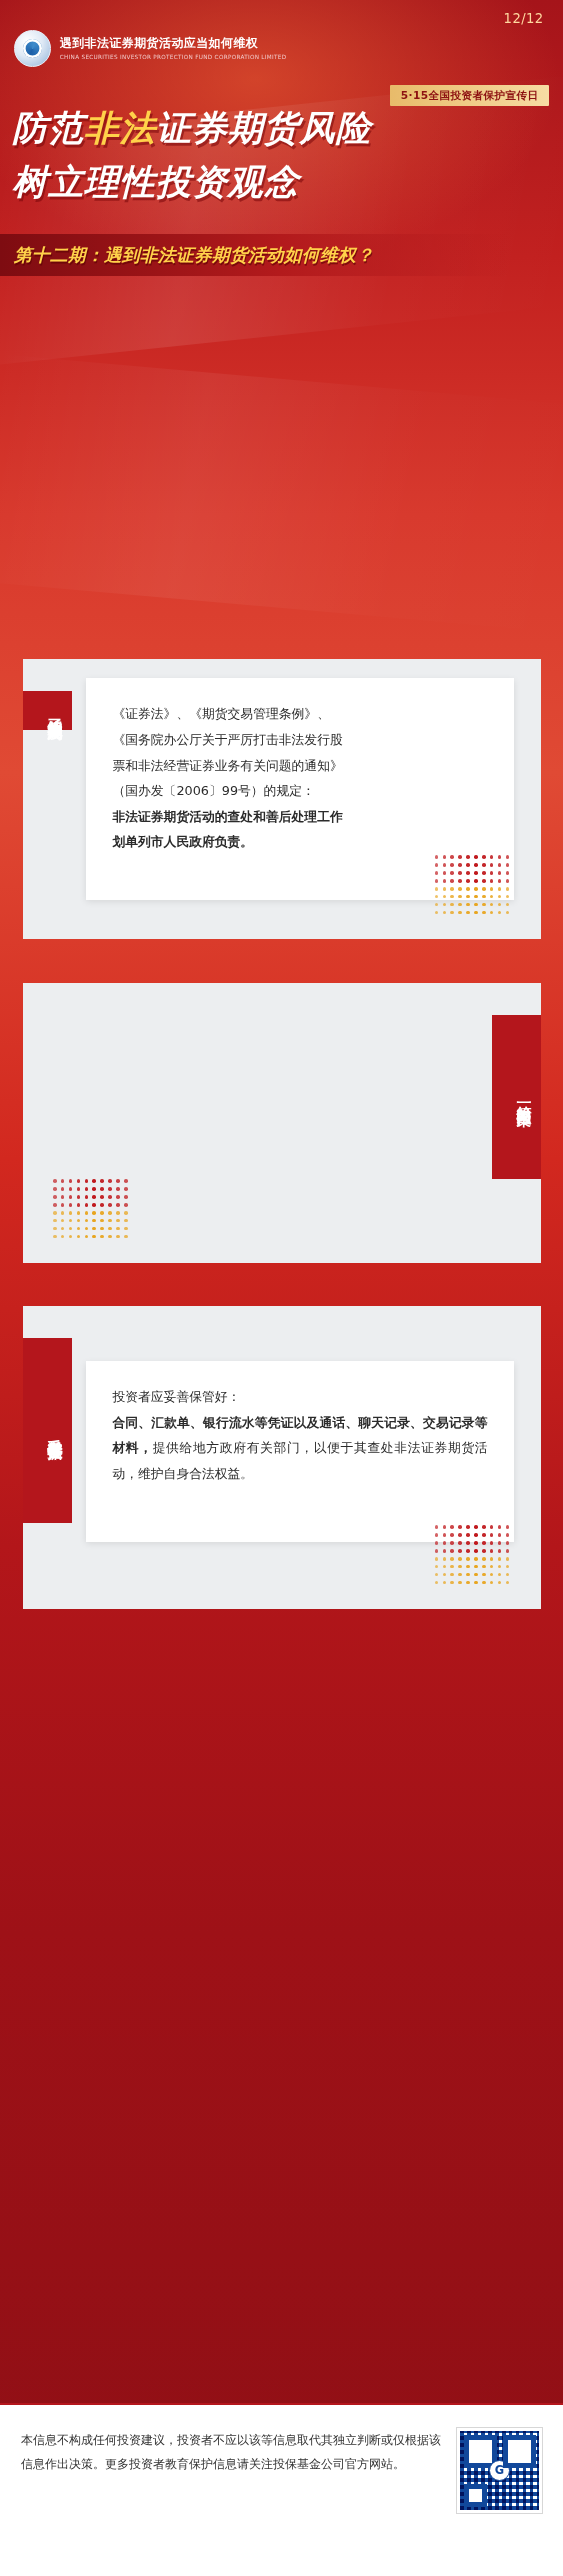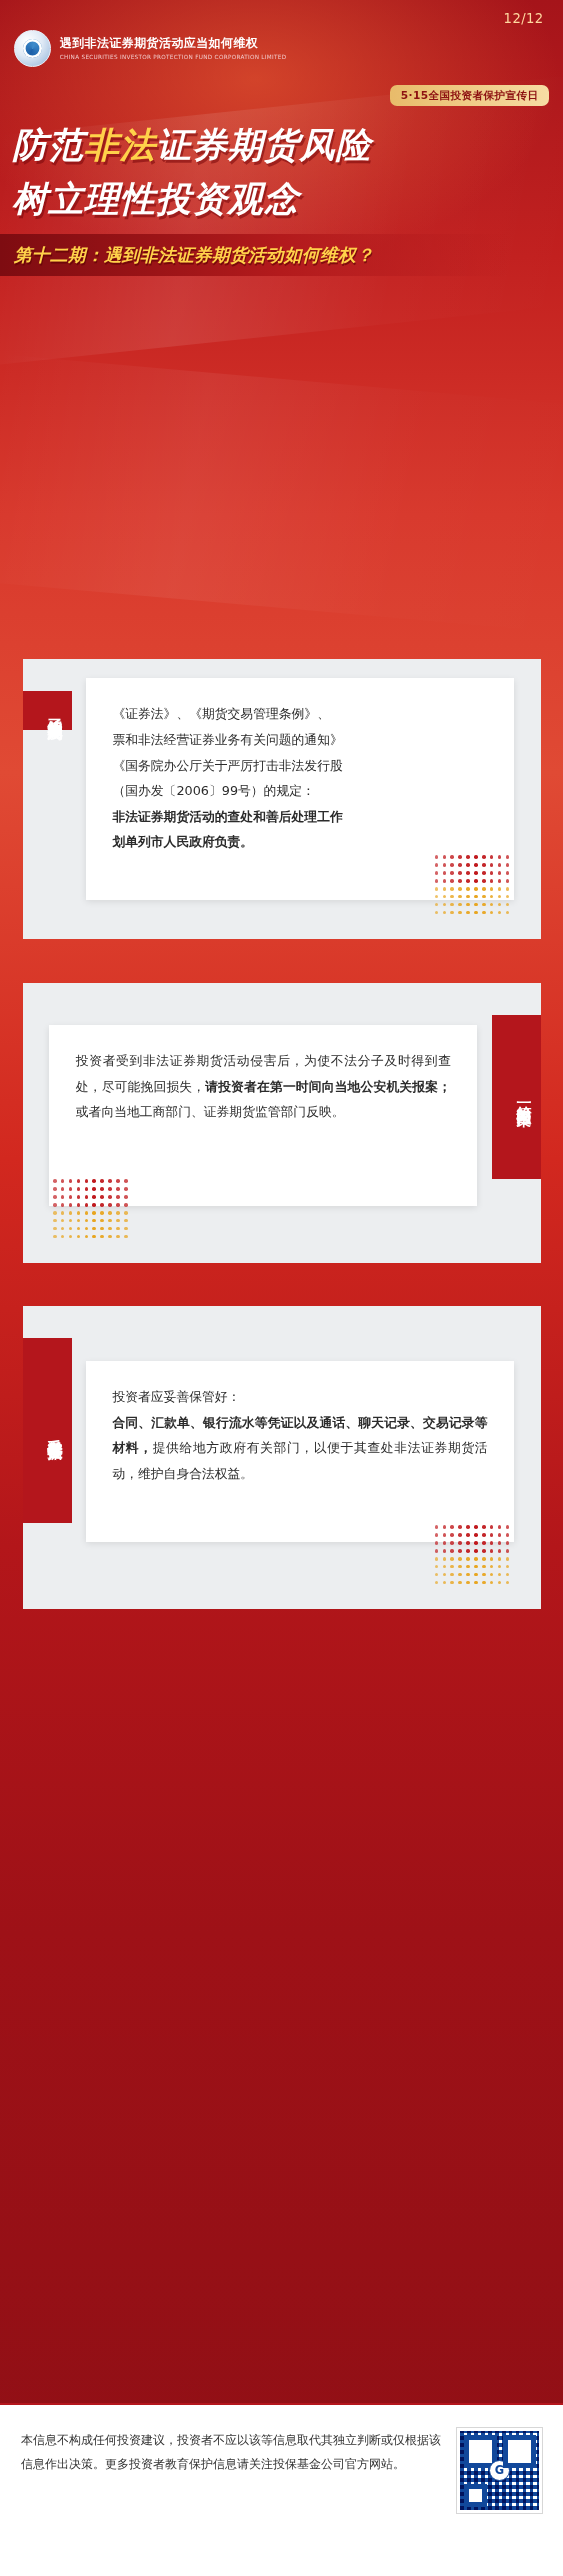--- a/index.html
+++ b/index.html
@@ -74,27 +74,27 @@
   .logo-en { color: #f2c9c9; font-size: 5.7px; letter-spacing: 0.3px; margin-top: 2.6px;}
   
   .campaign-tag {
     position: absolute;
     top: 85px; right: 14px;
     background: linear-gradient(90deg,#e8bb6a,#f7dca4);
     color: #8d1111;
     font-size: 10.6px;
     font-weight: bold;
     padding: 3.5px 10.6px;
-    border-radius: 7px;
+    border-radius: 1px;
     letter-spacing: 0.4px;
   }
   
   .headline {
     position: absolute;
-    top: 122px; left: 12.3px; right: 12.3px;
+    top: 105px; left: 12.3px; right: 12.3px;
   }
   .headline .l1, .headline .l2 {
     font-family: "DejaVu Sans", "Liberation Sans", sans-serif;
     font-weight: bold;
     font-style: italic;
     color: #ffffff;
     text-shadow: 1.8px 2.6px 0 rgba(120,6,10,.55);
     white-space: nowrap;
   }
   .headline .l1 { font-size: 35px; letter-spacing: 0.9px; }
@@ -286,22 +286,22 @@
 
   <div class="episode">
     <div class="episode-text">第十二期：遇到非法证券期货活动如何维权？</div>
   </div>
 
 
   <div class="section" style="top:659px; height:280px;">
     <div class="tab" style="left:0; top:32px;">了解相关制度规则</div>
     <div class="inner" style="left:63px; top:19.4px; width:428px; height:222px;">
       <div>《证券法》、《期货交易管理条例》、</div>
+      <div>《国务院办公厅关于严厉打击非法发行股</div>
       <div>票和非法经营证券业务有关问题的通知》</div>
-      <div>《国务院办公厅关于严厉打击非法发行股</div>
       <div>（国办发〔2006〕99号）的规定：</div>
       <div class="strong">非法证券期货活动的查处和善后处理工作</div>
       <div class="strong">划单列市人民政府负责。</div>
     </div>
     <div class="dots" id="dots1" style="right:30px; bottom:23px;">
         <i style="background: rgb(192, 25, 29); opacity: 0.68;"></i>
         <i style="background: rgb(192, 25, 29); opacity: 0.74;"></i>
         <i style="background: rgb(192, 25, 29); opacity: 0.8;"></i>
         <i style="background: rgb(192, 25, 29); opacity: 0.87;"></i>
         <i style="background: rgb(192, 25, 29); opacity: 0.94;"></i>
@@ -378,23 +378,20 @@
         <i style="background: rgb(232, 165, 31); opacity: 1;"></i>
         <i style="background: rgb(232, 165, 31); opacity: 0.94;"></i>
         <i style="background: rgb(232, 165, 31); opacity: 0.87;"></i>
         <i style="background: rgb(232, 165, 31); opacity: 0.8;"></i>
         <i style="background: rgb(232, 165, 31); opacity: 0.74;"></i>
       </div>
   </div>
 
   <div class="section" style="top:983px; height:280px;">
     <div class="tab" style="right:0; top:32px; height:164px;">第一时间报案</div>
-    <div class="inner" style="left:26.4px; top:42px; width:428px; height:181px;">
-      <span>投资者受到非法证券期货活动侵害后，为使不法分子及时得到查处，尽可能挽回损失，</span><span class="strong">请投资者在第一时间向当地公安机关报案；</span><span>或者向当地工商部门、证券期货监管部门反映。</span>
-    </div>
     <div class="dots" id="dots2" style="left:30px; bottom:23px;">
         <i style="background: rgb(192, 25, 29); opacity: 0.68;"></i>
         <i style="background: rgb(192, 25, 29); opacity: 0.74;"></i>
         <i style="background: rgb(192, 25, 29); opacity: 0.8;"></i>
         <i style="background: rgb(192, 25, 29); opacity: 0.87;"></i>
         <i style="background: rgb(192, 25, 29); opacity: 0.94;"></i>
         <i style="background: rgb(192, 25, 29); opacity: 1;"></i>
         <i style="background: rgb(192, 25, 29); opacity: 0.94;"></i>
         <i style="background: rgb(192, 25, 29); opacity: 0.87;"></i>
         <i style="background: rgb(192, 25, 29); opacity: 0.8;"></i>

